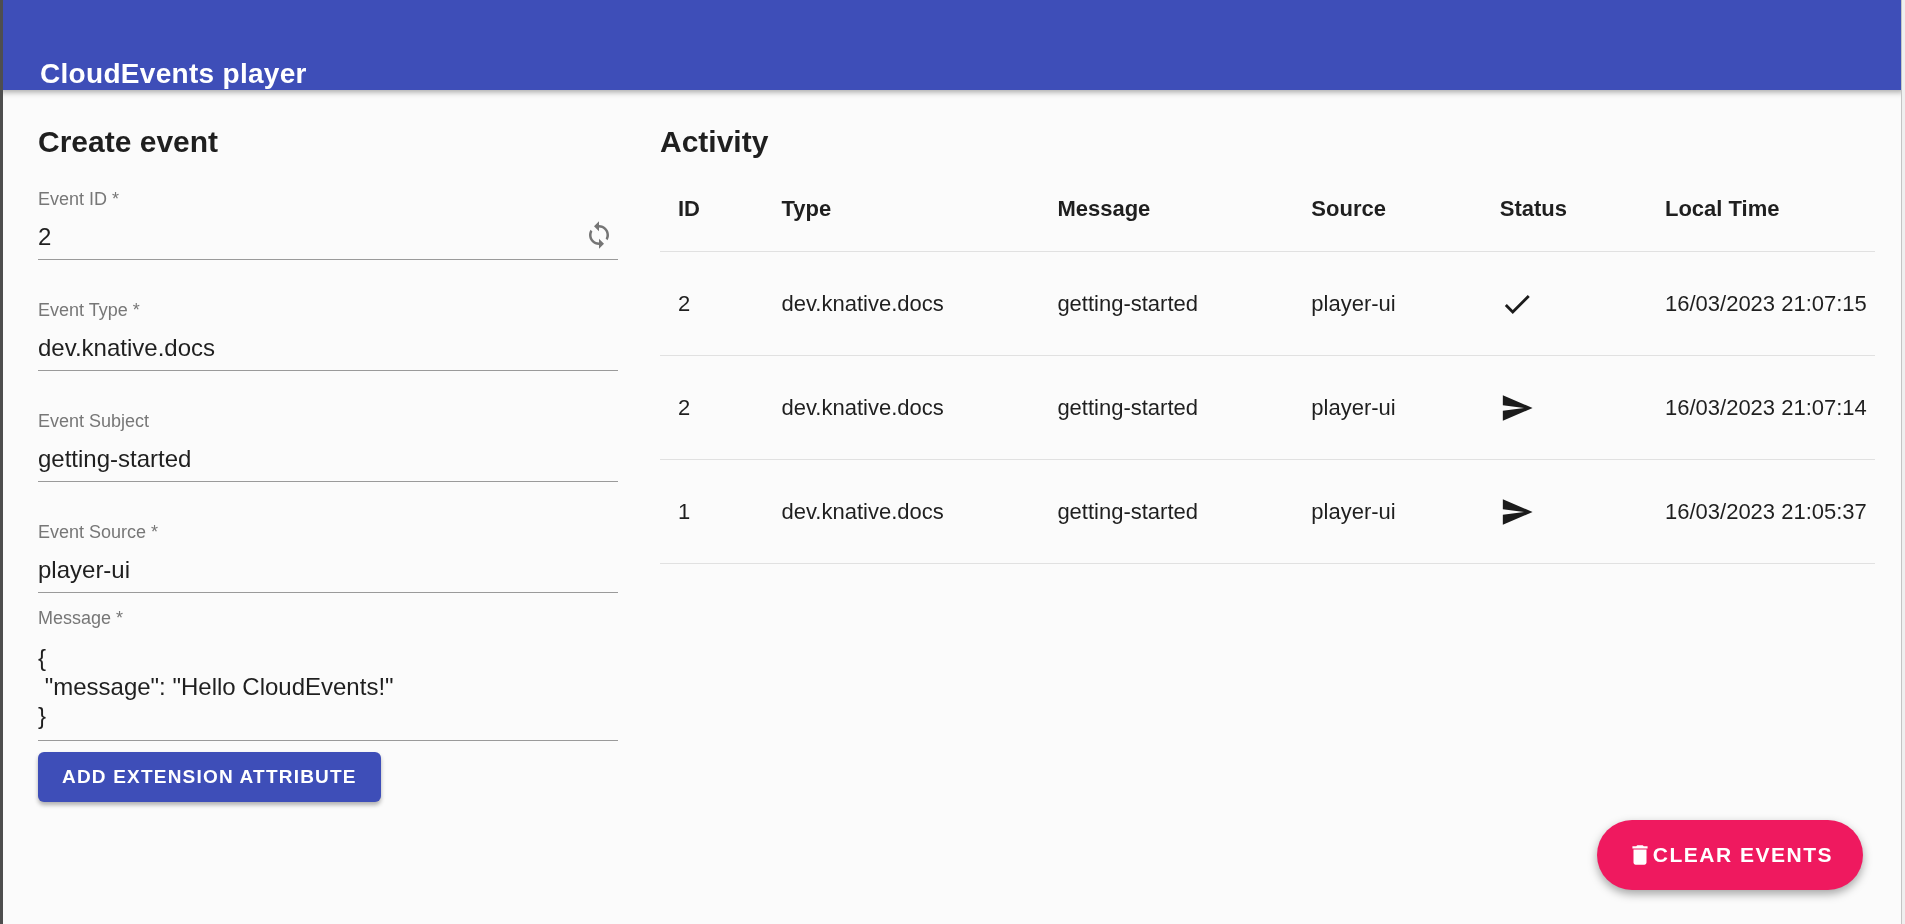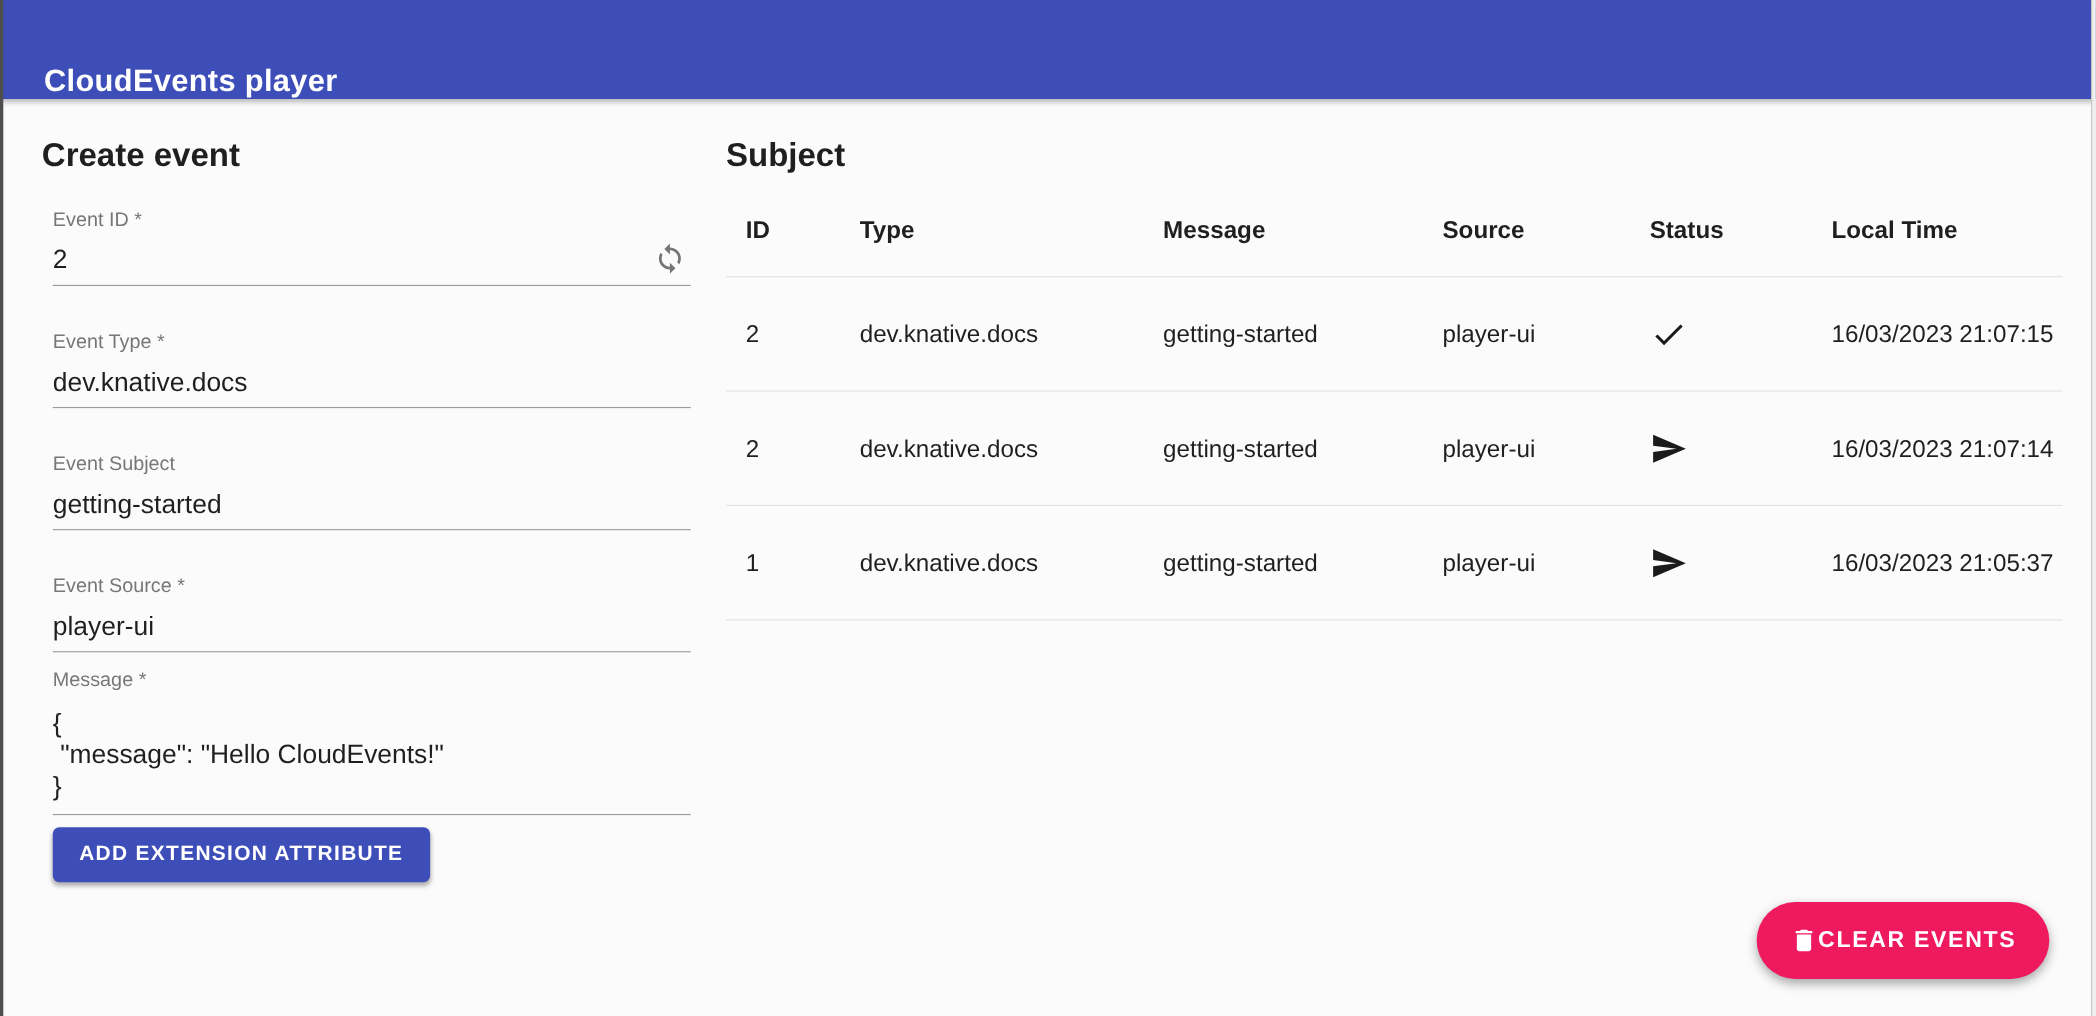--- a/index.html
+++ b/index.html
@@ -24,21 +24,21 @@
     background:#fbfbfb; box-shadow:0 3px 6px rgba(0,0,0,.30); }
   .footer-strip { height:34px; background:#f7f7f7; }
 
   .form-col { width:630px; padding-left:38px; flex:none; }
   .activity-col { flex:1; padding-left:30px; padding-right:30px; }
 
   h2.section-title { margin-top:36px; font-size:30px; line-height:32px;
     font-weight:bold; color:var(--text); }
 
   
-  .fields { margin-top:32px; margin-left:10px; width:580px; }
+  .fields { margin-top:32px; width:580px; }
   .field { position:relative; border-bottom:1px solid var(--underline); margin-bottom:41px; }
   .field .f-label { font-size:18px; line-height:18px; color:var(--label); margin-bottom:16px; }
   .field .f-value { font-size:24px; line-height:26px; color:var(--text);
     padding-bottom:9px; white-space:pre-wrap; }
   .field.f-message .f-value { line-height:29px; padding-bottom:10px; }
   .field.f-specversion { margin-bottom:29px; }
   .field.f-source { margin-bottom:16px; }
   .field.f-message { margin-bottom:11px; }
   .field .trailing-icon { position:absolute; right:4px; top:30px; cursor:pointer; }
   .field .caret-icon { position:absolute; right:8px; top:36px; }
@@ -122,21 +122,21 @@
 }</div>
       </div>
 
       <div class="btn-row">
         <button class="btn">ADD EXTENSION ATTRIBUTE</button>
       </div>
     </div>
   </aside>
 
   <section class="activity-col">
-    <h2 class="section-title">Subject</h2>
+    <h2 class="section-title">Activity</h2>
 
     <div class="table">
       <div class="thead">
         <div class="th">ID</div>
         <div class="th">Type</div>
         <div class="th">Message</div>
         <div class="th">Source</div>
         <div class="th">Status</div>
         <div class="th">Local Time</div>
         <div class="th">Message</div>

